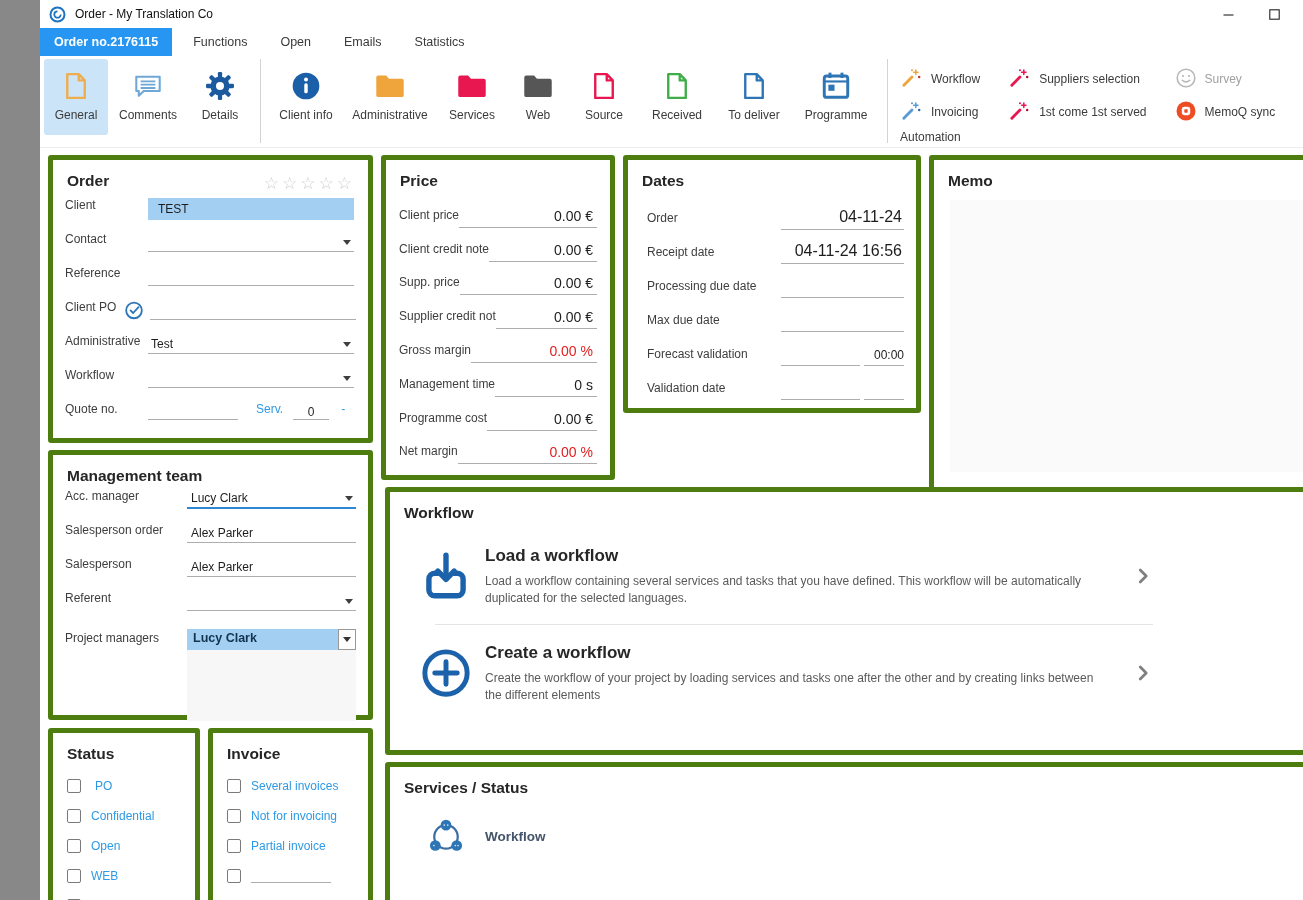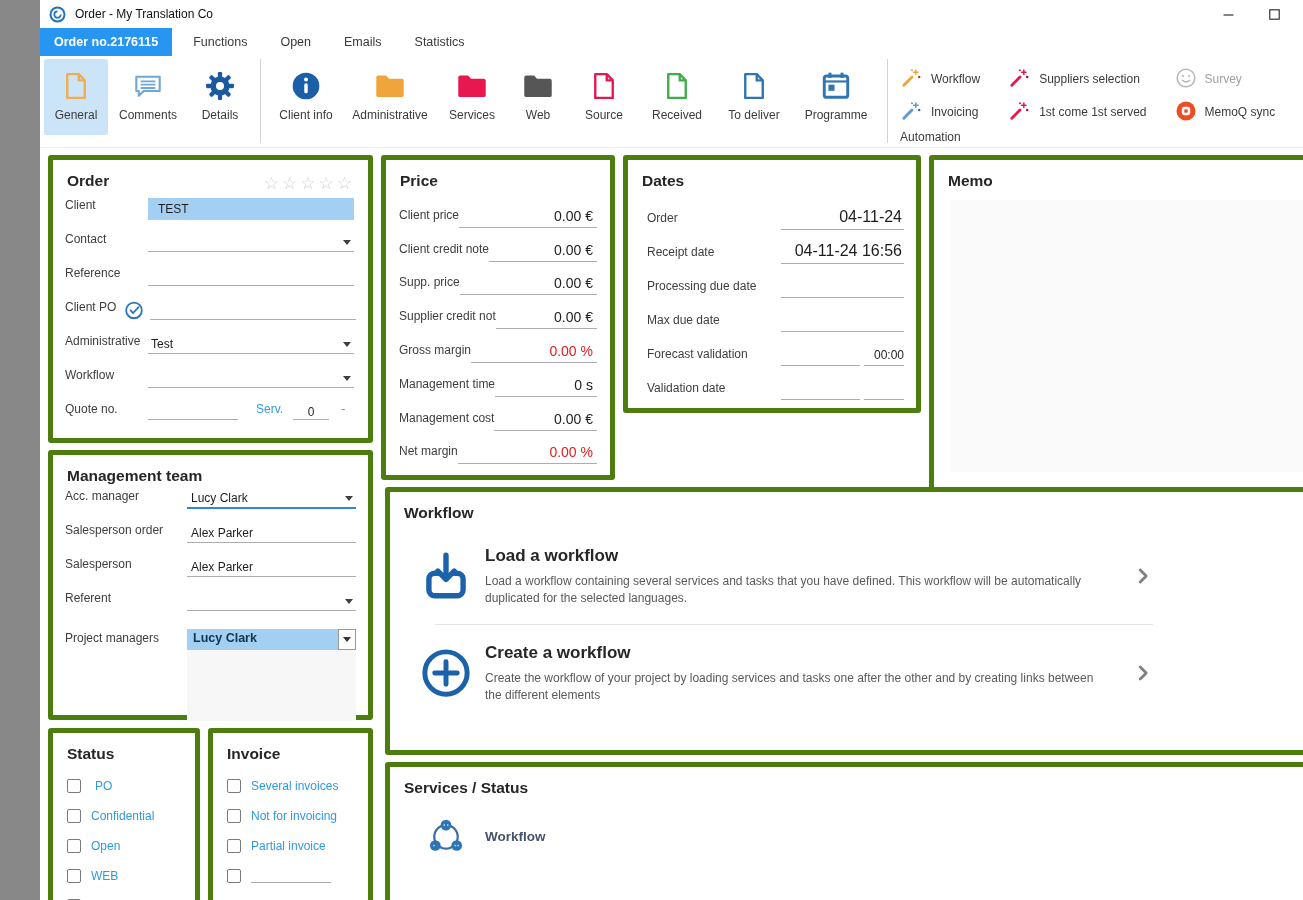--- a/index.html
+++ b/index.html
@@ -415,21 +415,21 @@
         </div>
       <div class="prow">
           <span class="plabel">Gross margin</span>
           <span class="pval underline red">0.00 %</span>
         </div>
       <div class="prow">
           <span class="plabel">Management time</span>
           <span class="pval underline">0 s</span>
         </div>
       <div class="prow">
-          <span class="plabel">Management cost</span>
+          <span class="plabel">Programme cost</span>
           <span class="pval underline">0.00 €</span>
         </div>
       <div class="prow">
           <span class="plabel">Net margin</span>
           <span class="pval underline red">0.00 %</span>
         </div>
     </div>
   </div>
 
   <div class="panel" id="panel-dates">

